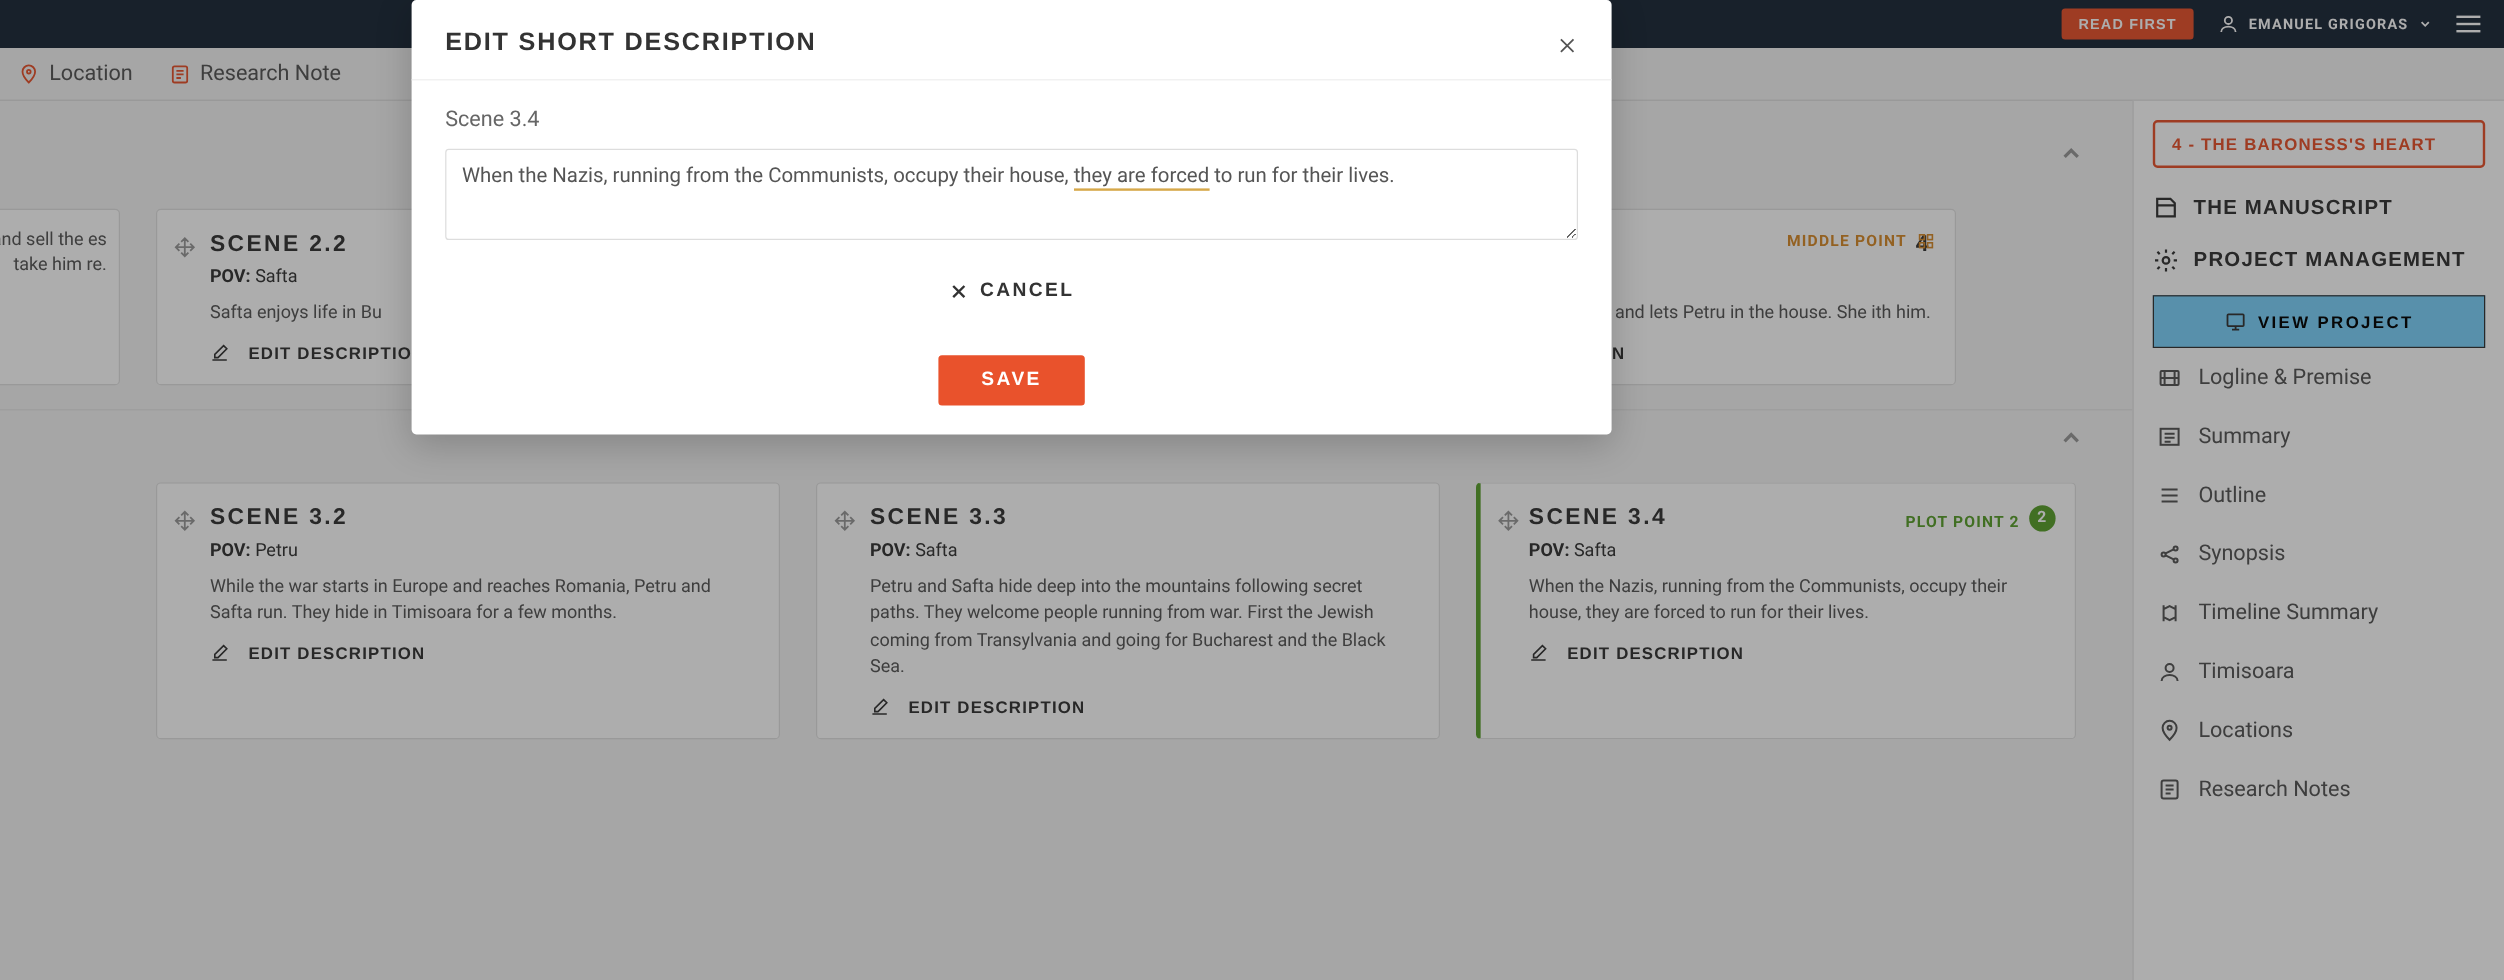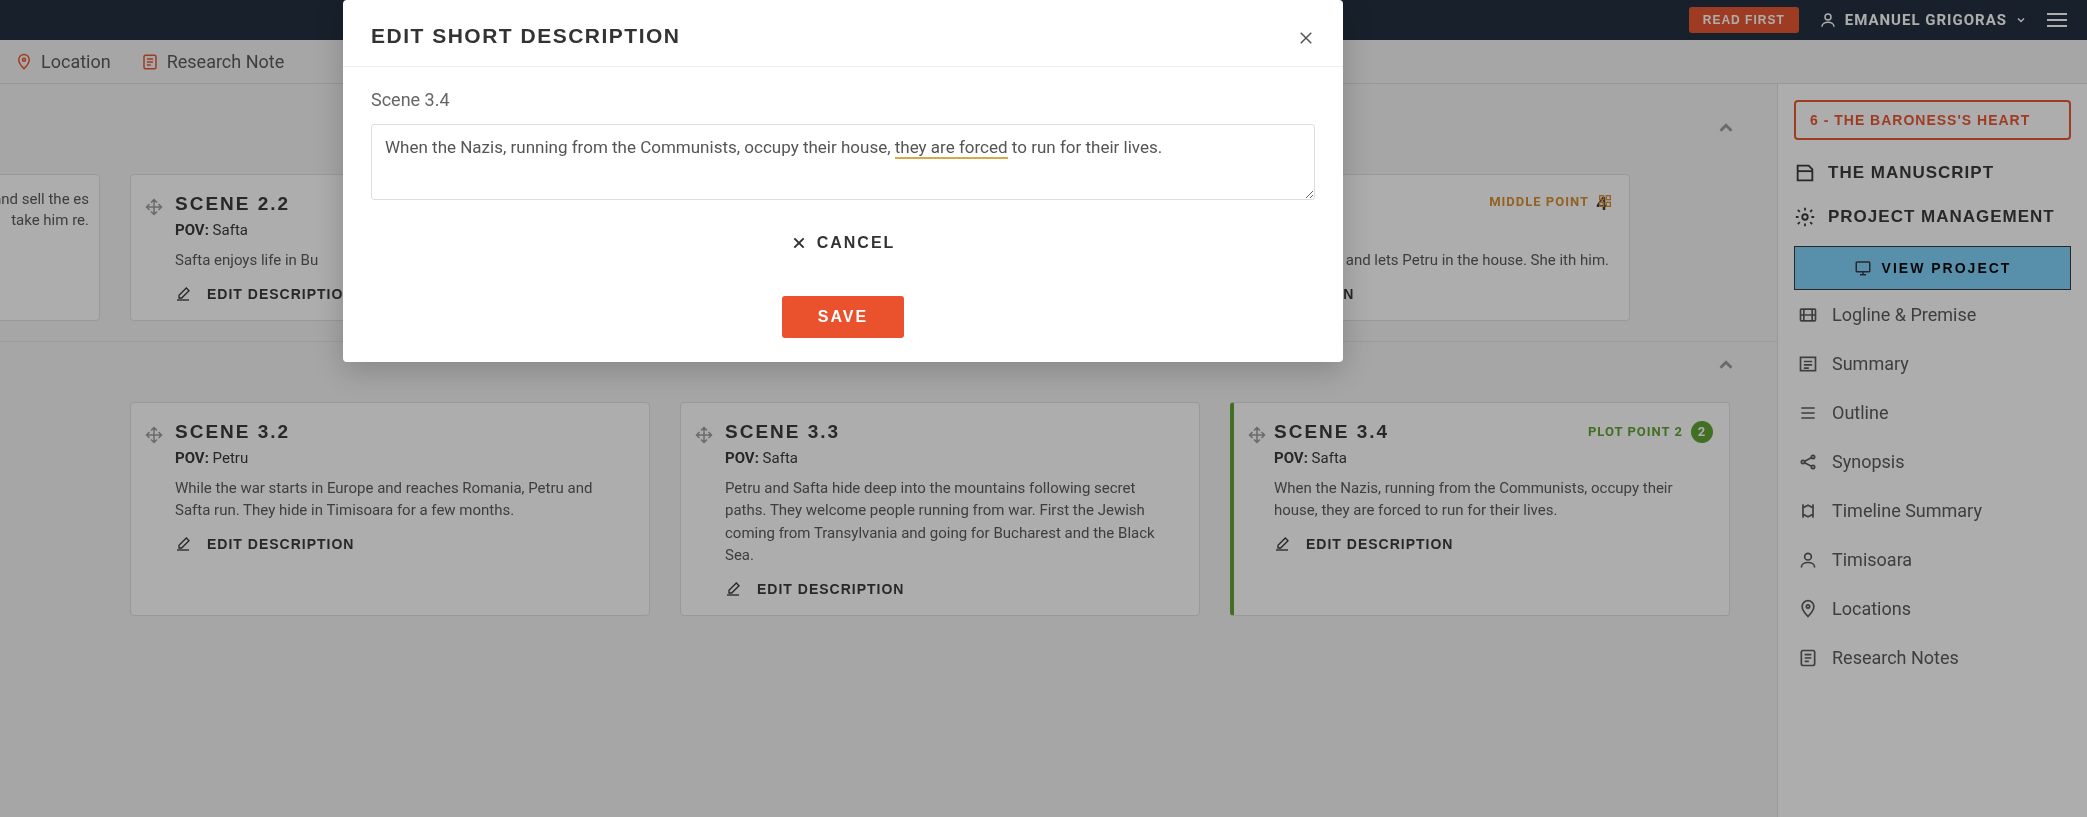--- a/index.html
+++ b/index.html
@@ -29,21 +29,21 @@
     font-size: 12px;
     letter-spacing: 1px;
     border-radius: 3px;
   }
   .user-box {
     display: flex;
     align-items: center;
     gap: 8px;
     color: #fff;
     font-weight: 700;
-    font-size: 15px;
+    font-size: 12px;
     letter-spacing: 1px;
   }
   .hamburger {
     display: flex;
     flex-direction: column;
     gap: 4px;
   }
   .hamburger div {
     width: 20px;
     height: 2px;
@@ -132,21 +132,21 @@
     font-size: 19px;
     letter-spacing: 2px;
     color: #333;
     text-transform: uppercase;
   }
   .badge-area {
     position: absolute;
     right: 16px;
     top: 18px;
     display: flex;
-    align-items: center;
+    align-items: flex-end;
     gap: 8px;
     font-weight: 700;
     font-size: 13px;
     letter-spacing: 1px;
     margin-left: 28px;
   }
   .badge-orange { color: #d88b2a; }
   .badge-green { color: #5aa02c; }
   .badge-circle {
     background: #5aa02c;
@@ -448,21 +448,21 @@
               <path d="M17 3l4 4-11 11H6v-4z"></path>
               <path d="M3 21h18"></path>
             </svg>
           <span>EDIT DESCRIPTION</span>
         </div>
       </div>
     </div>
   </div>
 
   <div class="sidebar">
-    <div class="project-chip">6 - THE BARONESS'S HEART</div>
+    <div class="project-chip">4 - THE BARONESS'S HEART</div>
     <div class="side-heading">
       <svg width="22" height="22" viewBox="0 0 24 24" fill="none" stroke="#333" stroke-width="2">
           <path d="M4 4h12l4 4v12H4z"></path>
           <path d="M4 10h16"></path>
         </svg>
       <span>THE MANUSCRIPT</span>
     </div>
     <div class="side-heading">
       <svg width="22" height="22" viewBox="0 0 24 24" fill="none" stroke="#333" stroke-width="2">
           <circle cx="12" cy="12" r="3"></circle>

